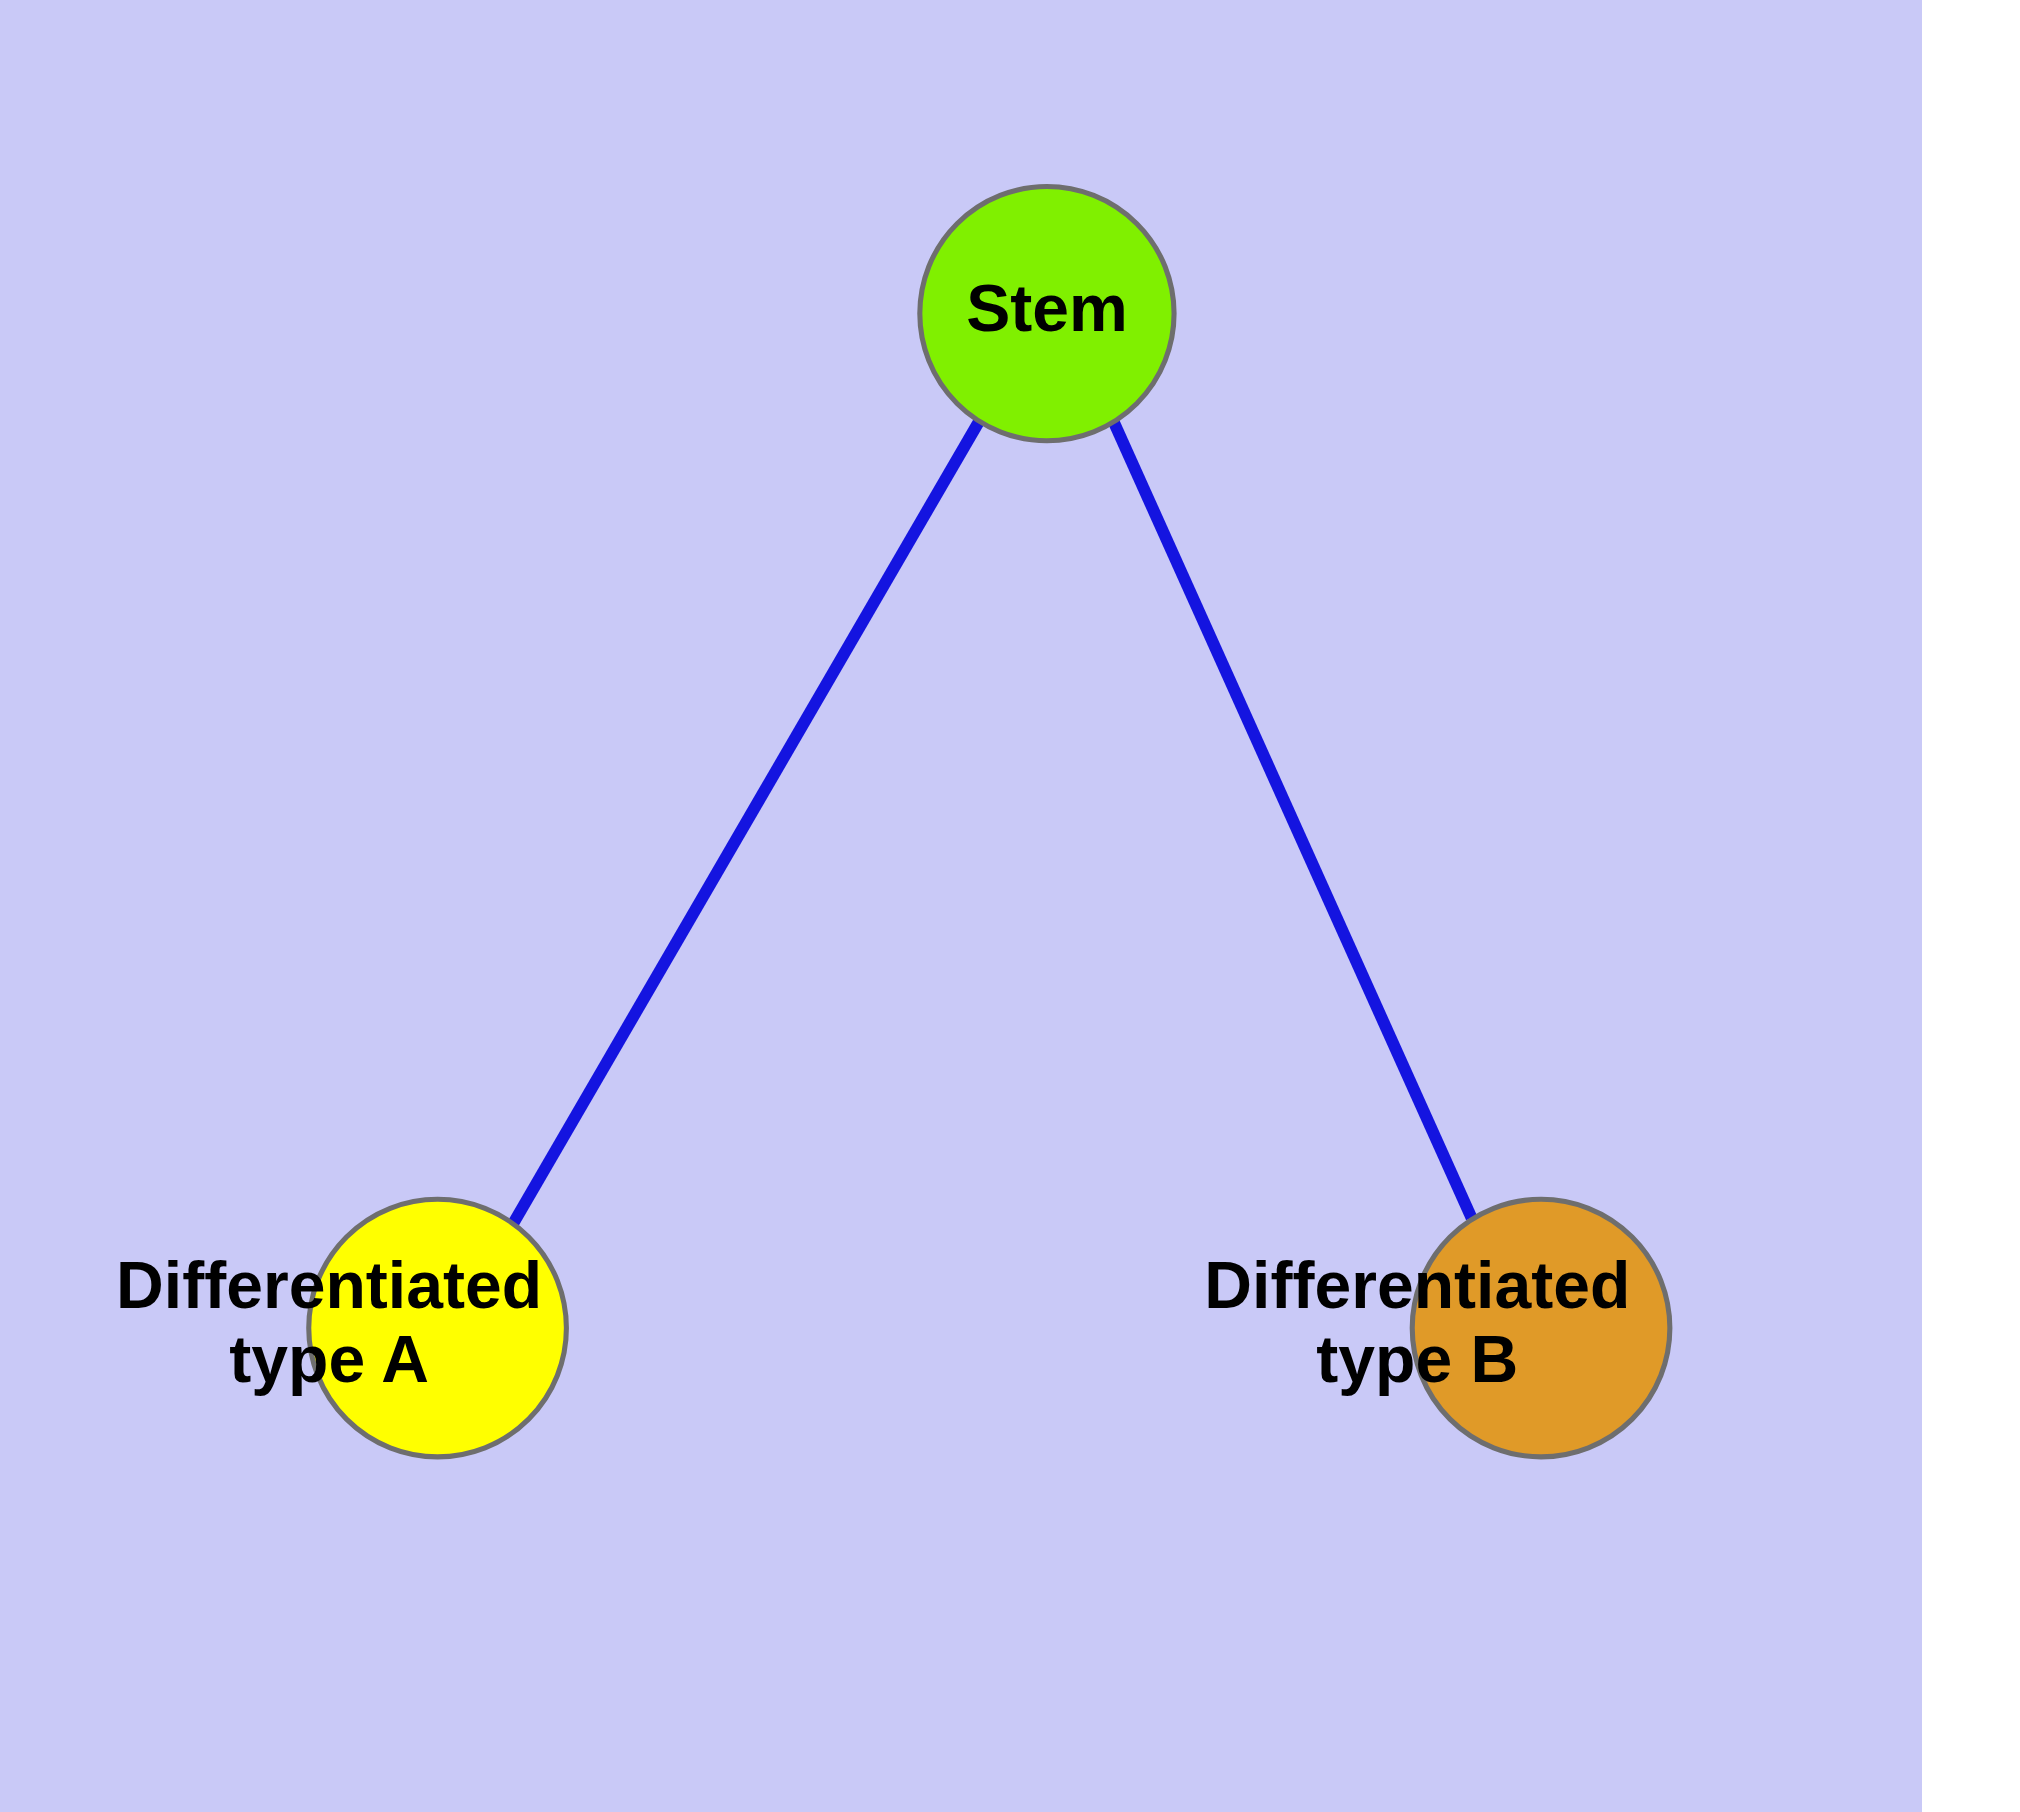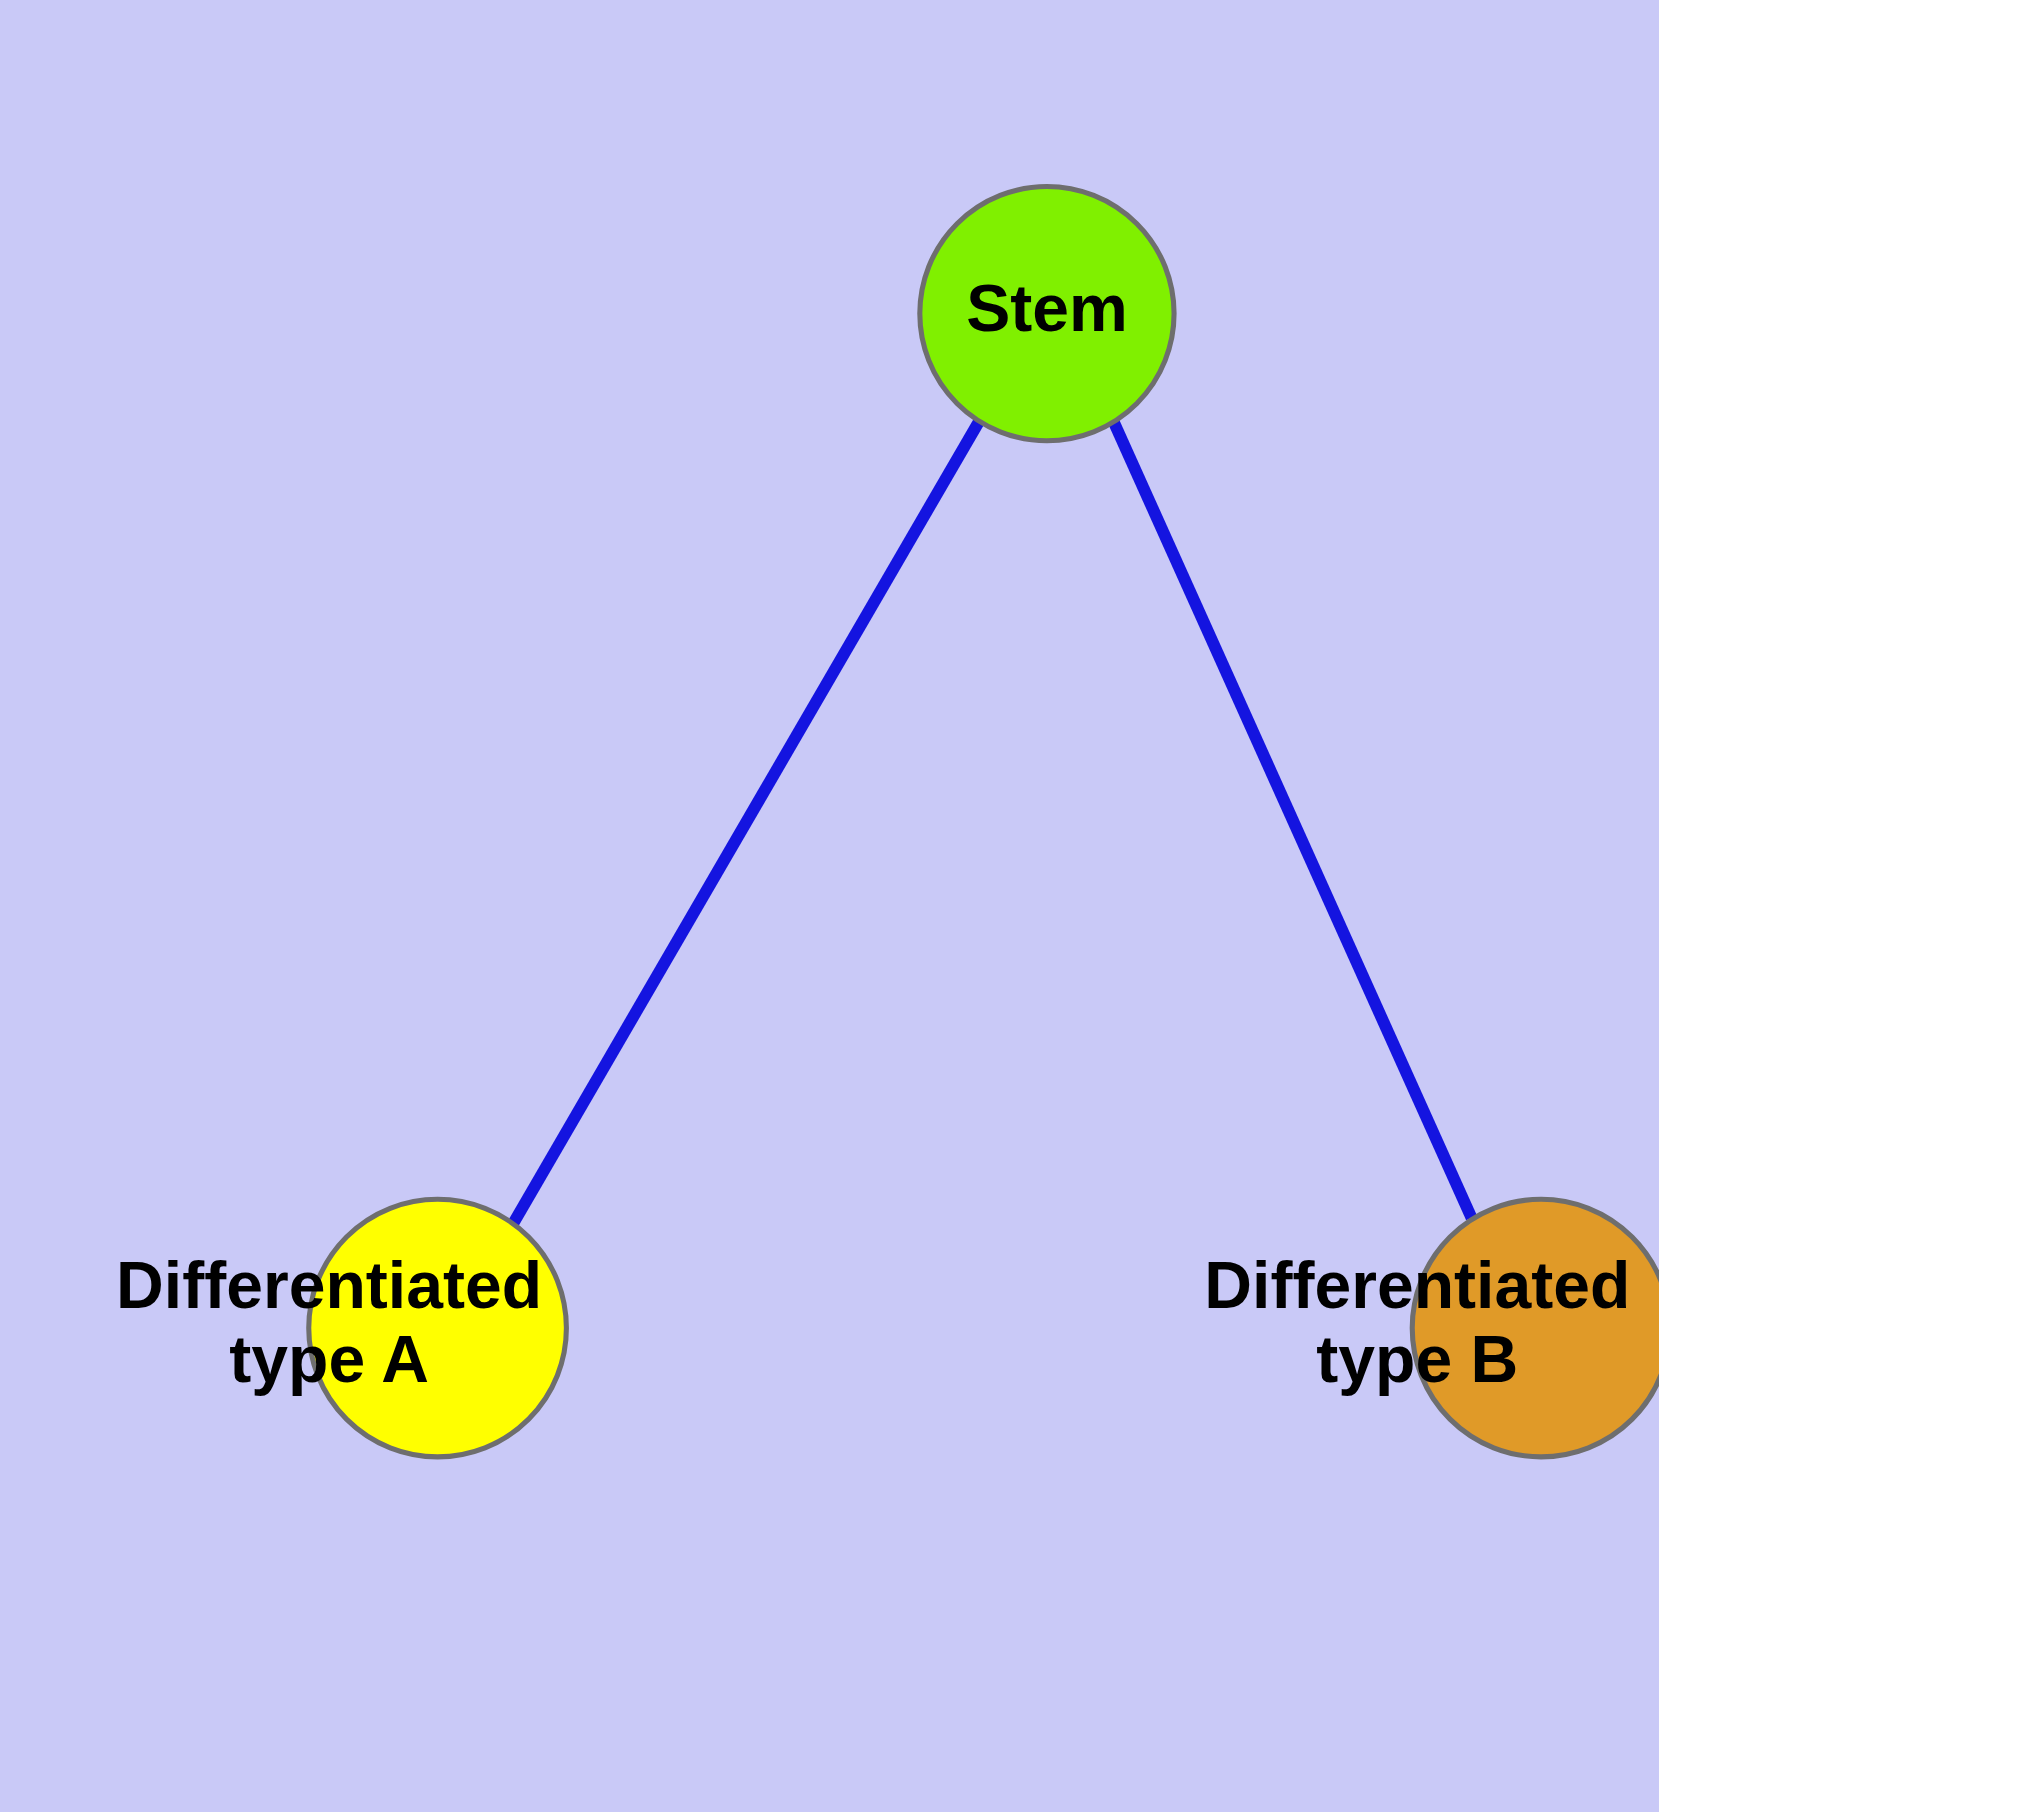--- a/index.html
+++ b/index.html
@@ -41,21 +41,21 @@
   .edge-line {
     stroke-linecap: butt;
   }
   .node-circle {
     stroke-linejoin: round;
   }
 </style>
 </head>
 <body>
 
-<div id="canvas" style="width: 1659px; height: 1812px;">
+<div id="canvas" style="width: 1922px; height: 1812px;">
 
   <div id="bg-rect" style="width: 2021px; height: 1812px; background: rgb(201, 201, 247);"></div>
 
   <svg id="graph-svg" viewBox="0 0 2384 2138" xmlns="http://www.w3.org/2000/svg" style="width: 2021px; height: 1812px;">
 
     <g id="edges-group">
       <line class="edge-line" id="edge-stem-to-diff-a" x1="1155" y1="497" x2="605" y2="1444" stroke="#1414e0" stroke-width="14"></line>
       <line class="edge-line" id="edge-stem-to-diff-b" x1="1313" y1="496" x2="1736" y2="1437" stroke="#1414e0" stroke-width="14"></line>
     </g>
 

